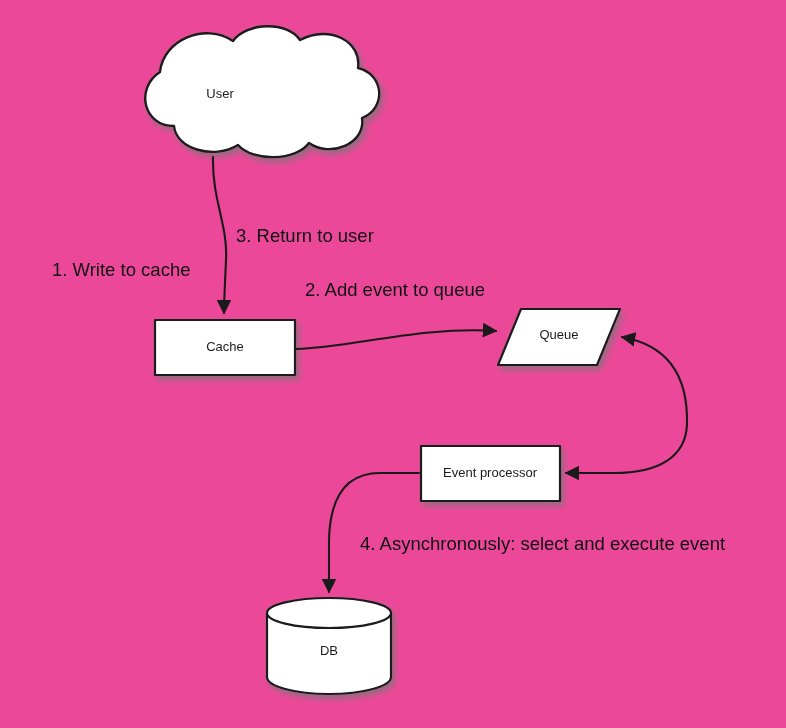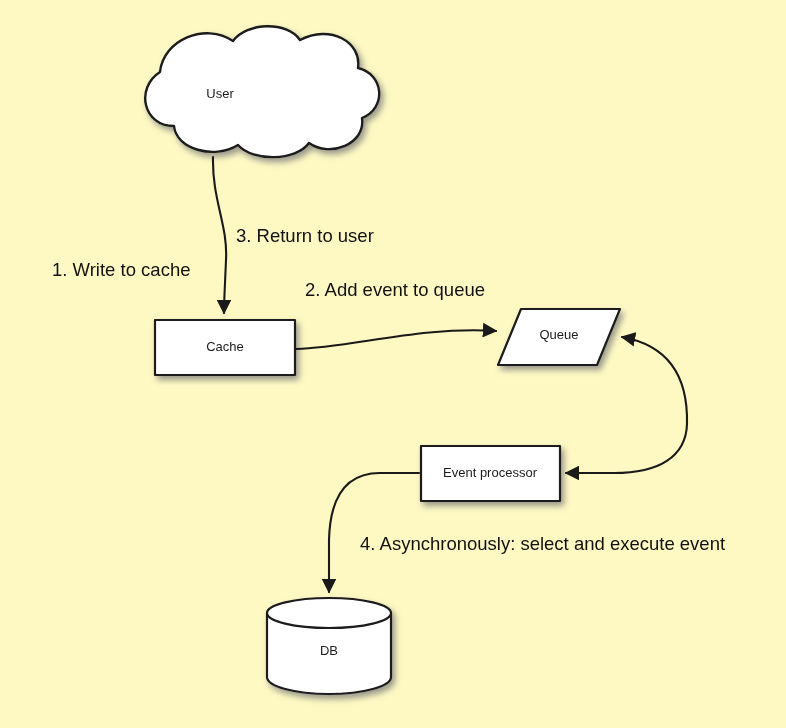--- a/index.html
+++ b/index.html
@@ -9,21 +9,21 @@
     background: #ffffff;
   }
   body {
     font-family: "Liberation Sans", sans-serif;
     -webkit-font-smoothing: antialiased;
   }
   #diagram-canvas {
     position: relative;
     width: 786px;
     height: 728px;
-    background: #fef9c3;
+    background: #ec4899;
     overflow: hidden;
   }
   #diagram-svg {
     position: absolute;
     left: 0;
     top: 0;
     width: 786px;
     height: 728px;
   }
   .node-label {

